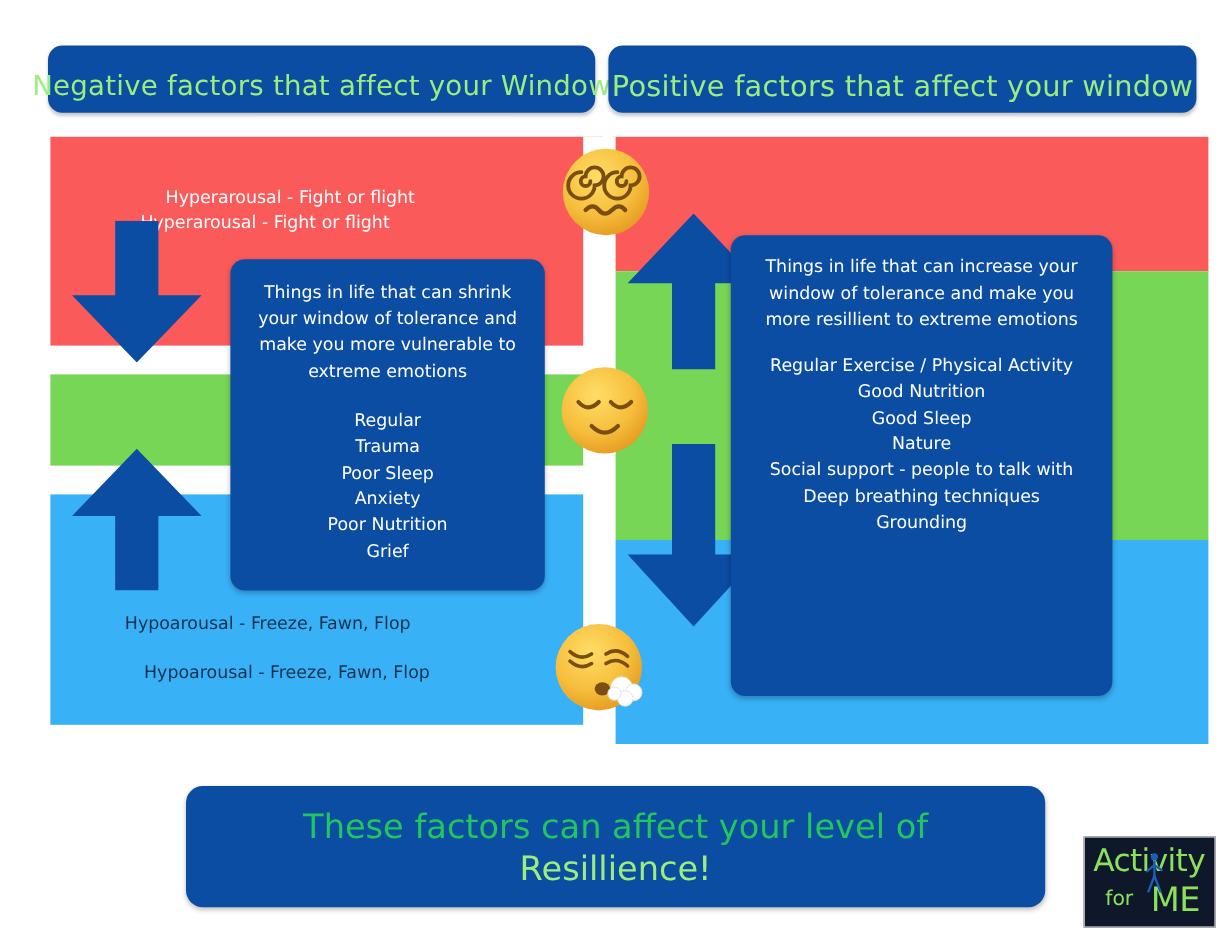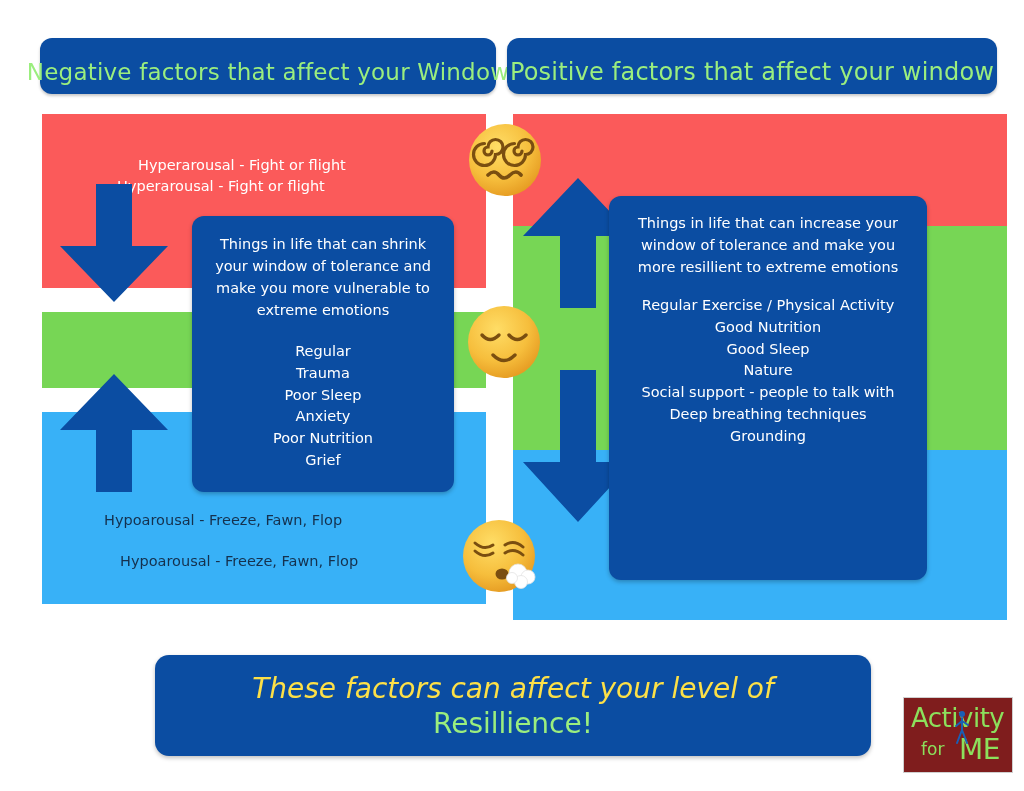--- a/index.html
+++ b/index.html
@@ -156,39 +156,38 @@
     height: 101px;
     background: #0B4DA2;
     border-radius: 14px;
     box-shadow: 0 2px 4px rgba(0,0,0,0.25);
     display: flex;
     flex-direction: column;
     align-items: center;
     justify-content: center;
   }
   #banner-line1 {
-    color: #fde047;
+    color: #22c55e;
     font-size: 28px;
     line-height: 1.25;
-    font-style: italic;
   }
   #banner-line2 {
     color: #9BEE7E;
     font-size: 28px;
     line-height: 1.25;
   }
 
   
   #logo {
     position: absolute;
     left: 903px;
     top: 697px;
     width: 110px;
     height: 76px;
-    background: #7f1d1d;
+    background: #0f172a;
     border: 1px solid #cfcfcf;
     box-sizing: border-box;
   }
   #logo-word-activity {
     position: absolute;
     left: 7px; top: 5px;
     color: #8CE05C;
     font-size: 26px;
     letter-spacing: -0.5px;
   }

